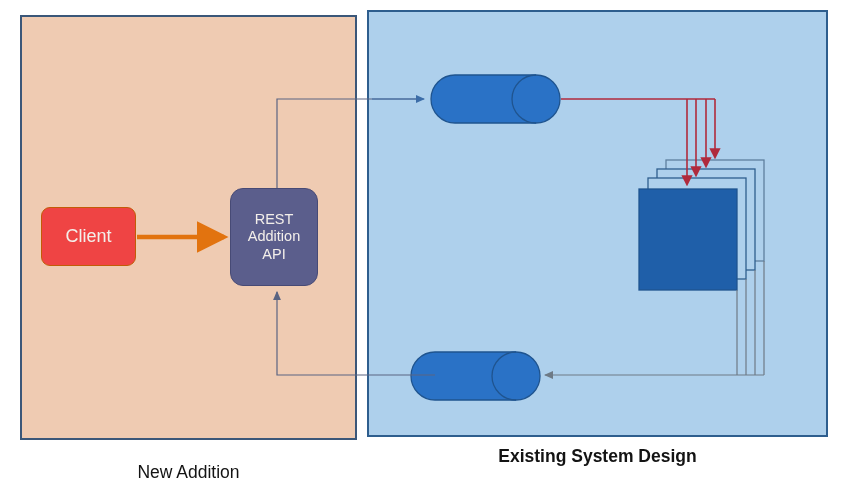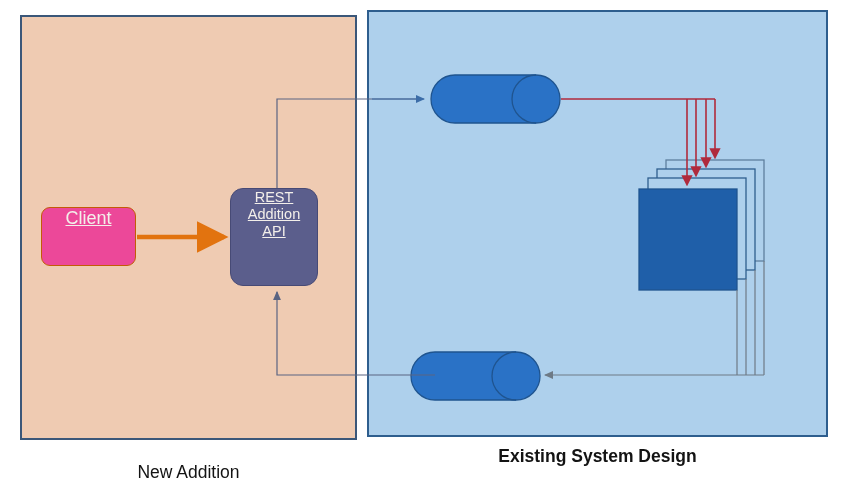--- a/index.html
+++ b/index.html
@@ -52,33 +52,32 @@
   #caption-existing {
     left: 367px;
     top: 446px;
     width: 461px;
     font-weight: bold;
   }
   .node {
     position: absolute;
     box-sizing: border-box;
     display: flex;
-    align-items: flex-start;
+    align-items: center;
     justify-content: center;
     text-align: center;
     color: #F3EFEA;
     line-height: 1.18;
-    text-decoration: underline;
   }
   #node-client {
     left: 41px;
     top: 207px;
     width: 95px;
     height: 59px;
-    background: #ec4899;
+    background: #ef4444;
     border: 1.5px solid #C25C07;
     border-radius: 9px;
     font-size: 18px;
   }
   #node-rest {
     left: 230px;
     top: 188px;
     width: 88px;
     height: 98px;
     background: #5B5E8C;

